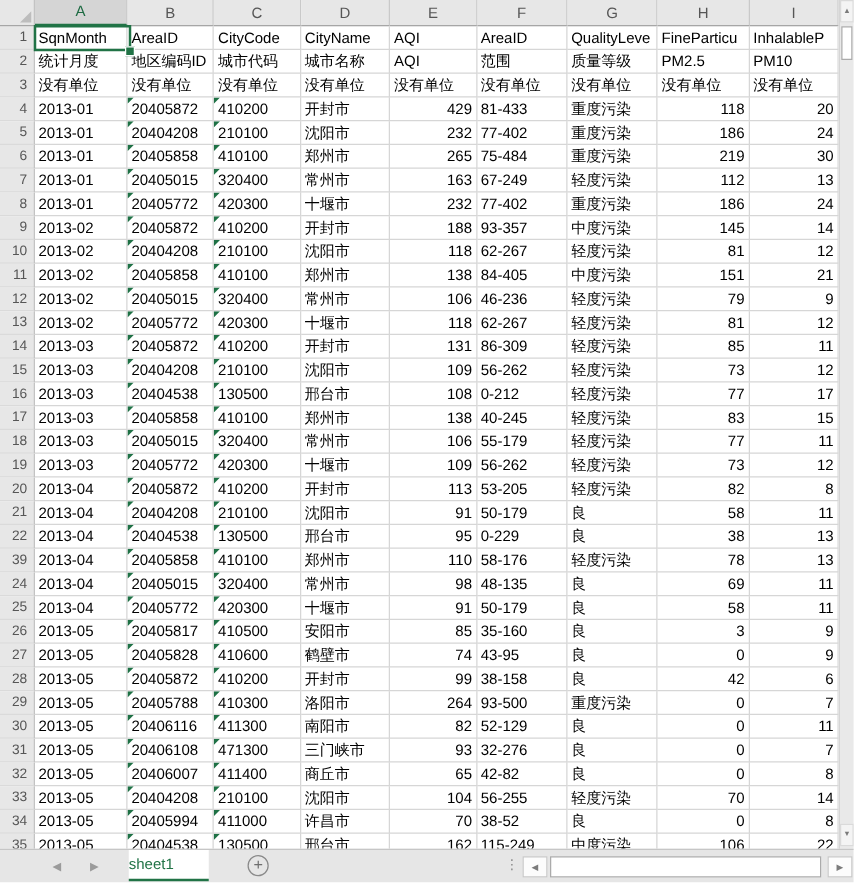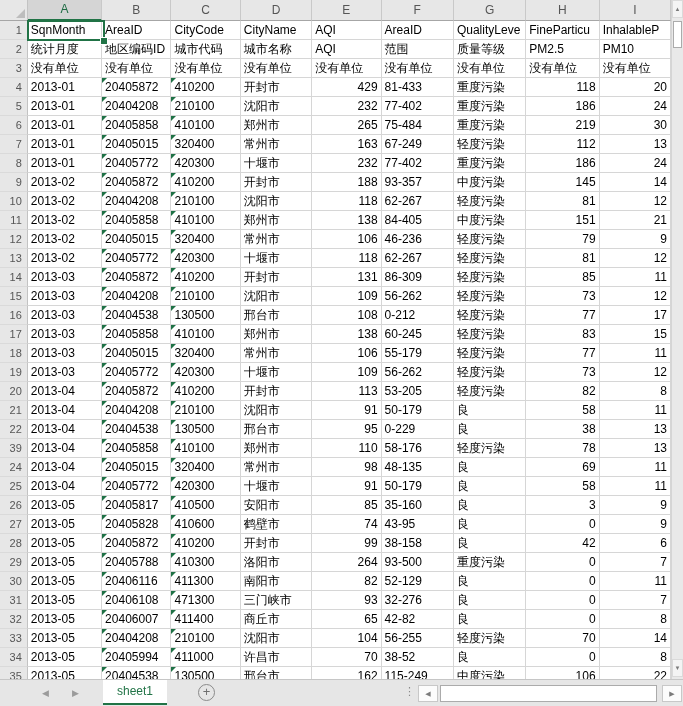--- a/index.html
+++ b/index.html
@@ -75,21 +75,21 @@
     background:#E6E6E6; border-top:1px solid #C6C6C6; box-sizing:border-box;
   }
   .tab-nav{
     position:absolute; top:7px; color:#9B9B9B; font-size:9px; line-height:12px;
   }
   .tab-nav.n1{left:42px;}
   .tab-nav.n2{left:72px;}
   .sheet-tab{
     position:absolute; left:103px; top:0; width:64px; height:23px;
     background:#FFFFFF; border-bottom:2px solid #217346; box-sizing:content-box;
-    color:#217346; font-size:12px; text-align:center; line-height:23px;
+    color:#217346; font-size:12px; text-align:left; line-height:23px;
   }
   .add-sheet{
     position:absolute; left:198px; top:4px; width:17px; height:17px;
     border:1px solid #8A8A8A; border-radius:50%; box-sizing:border-box;
     color:#6E6E6E; font-size:13px; line-height:14px; text-align:center; background:transparent;
   }
   .hs-handle{position:absolute; left:404px; top:5px; color:#8A8A8A; font-size:11px; letter-spacing:0;}
   .hs-btn{
     position:absolute; top:5px; width:20px; height:17px; background:#FCFCFC;
     border:1px solid #C8C8C8; box-sizing:border-box; color:#7B7B7B; font-size:7px;
@@ -317,21 +317,21 @@
           <div class="cell c7 num"><span>77</span></div>
           <div class="cell c8 num"><span>17</span></div>
         </div>
         <div class="row">
           <div class="gut">17</div>
           <div class="cell c0"><span>2013-03</span></div>
           <div class="cell c1"><span class="tri"></span><span>20405858</span></div>
           <div class="cell c2"><span class="tri"></span><span>410100</span></div>
           <div class="cell c3"><span>郑州市</span></div>
           <div class="cell c4 num"><span>138</span></div>
-          <div class="cell c5"><span>60-245</span></div>
+          <div class="cell c5"><span>40-245</span></div>
           <div class="cell c6"><span>轻度污染</span></div>
           <div class="cell c7 num"><span>83</span></div>
           <div class="cell c8 num"><span>15</span></div>
         </div>
         <div class="row">
           <div class="gut">18</div>
           <div class="cell c0"><span>2013-03</span></div>
           <div class="cell c1"><span class="tri"></span><span>20405015</span></div>
           <div class="cell c2"><span class="tri"></span><span>320400</span></div>
           <div class="cell c3"><span>常州市</span></div>

